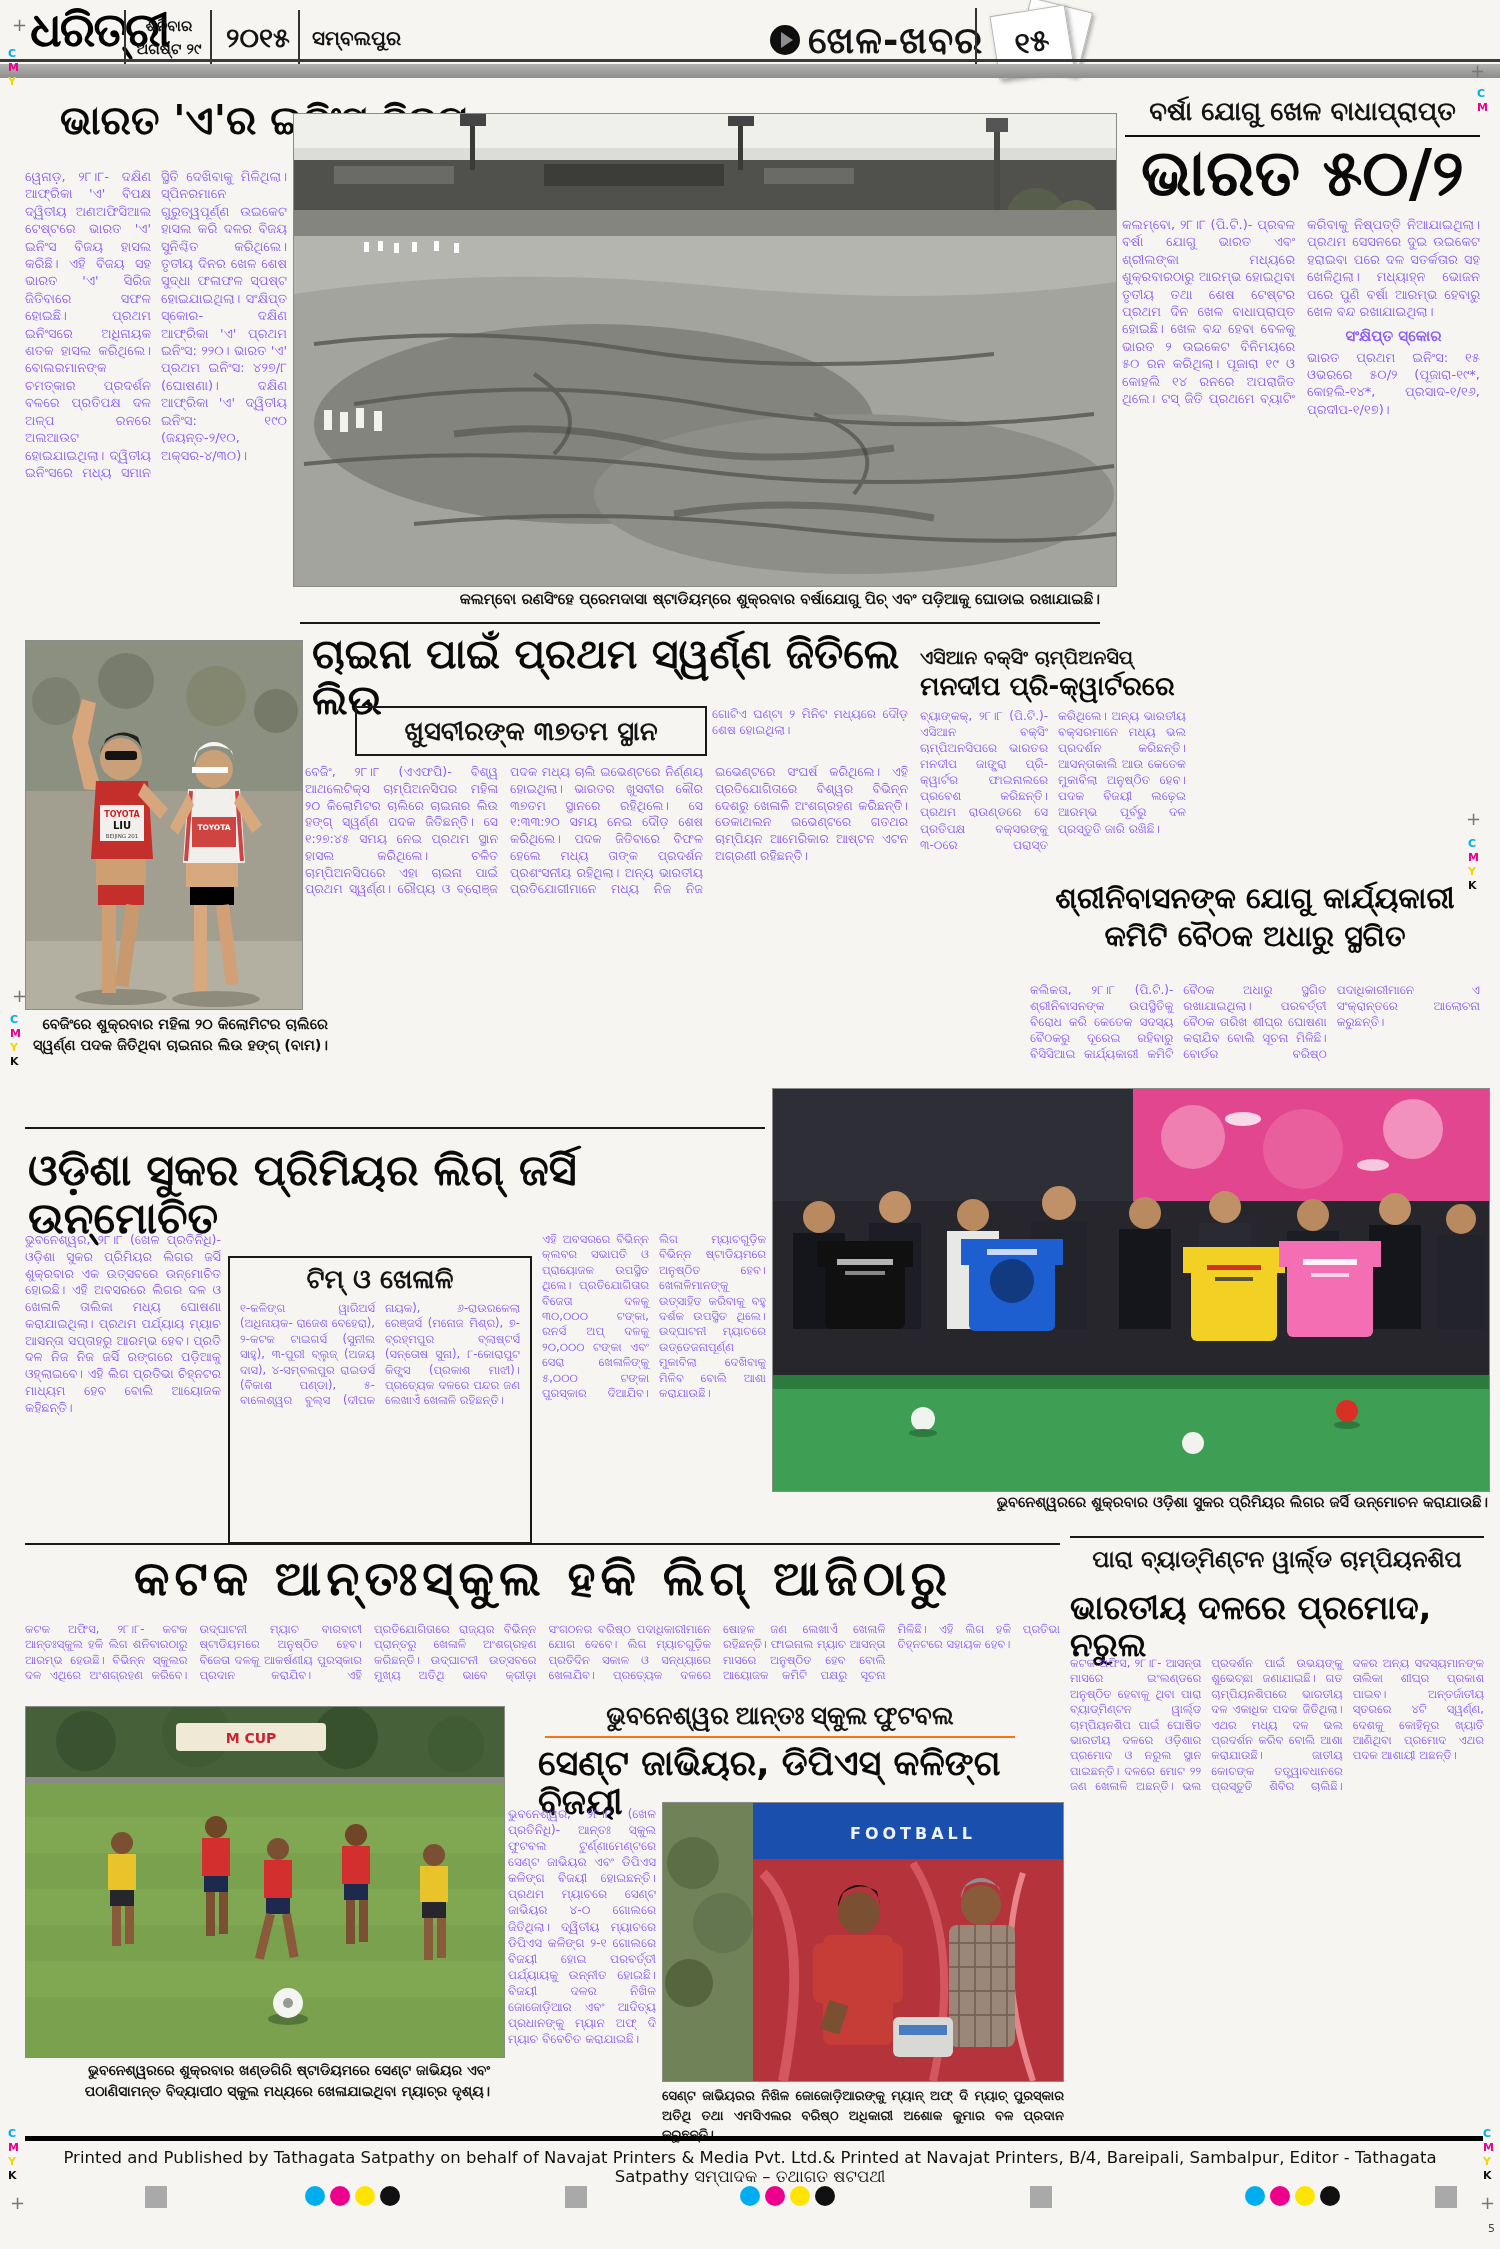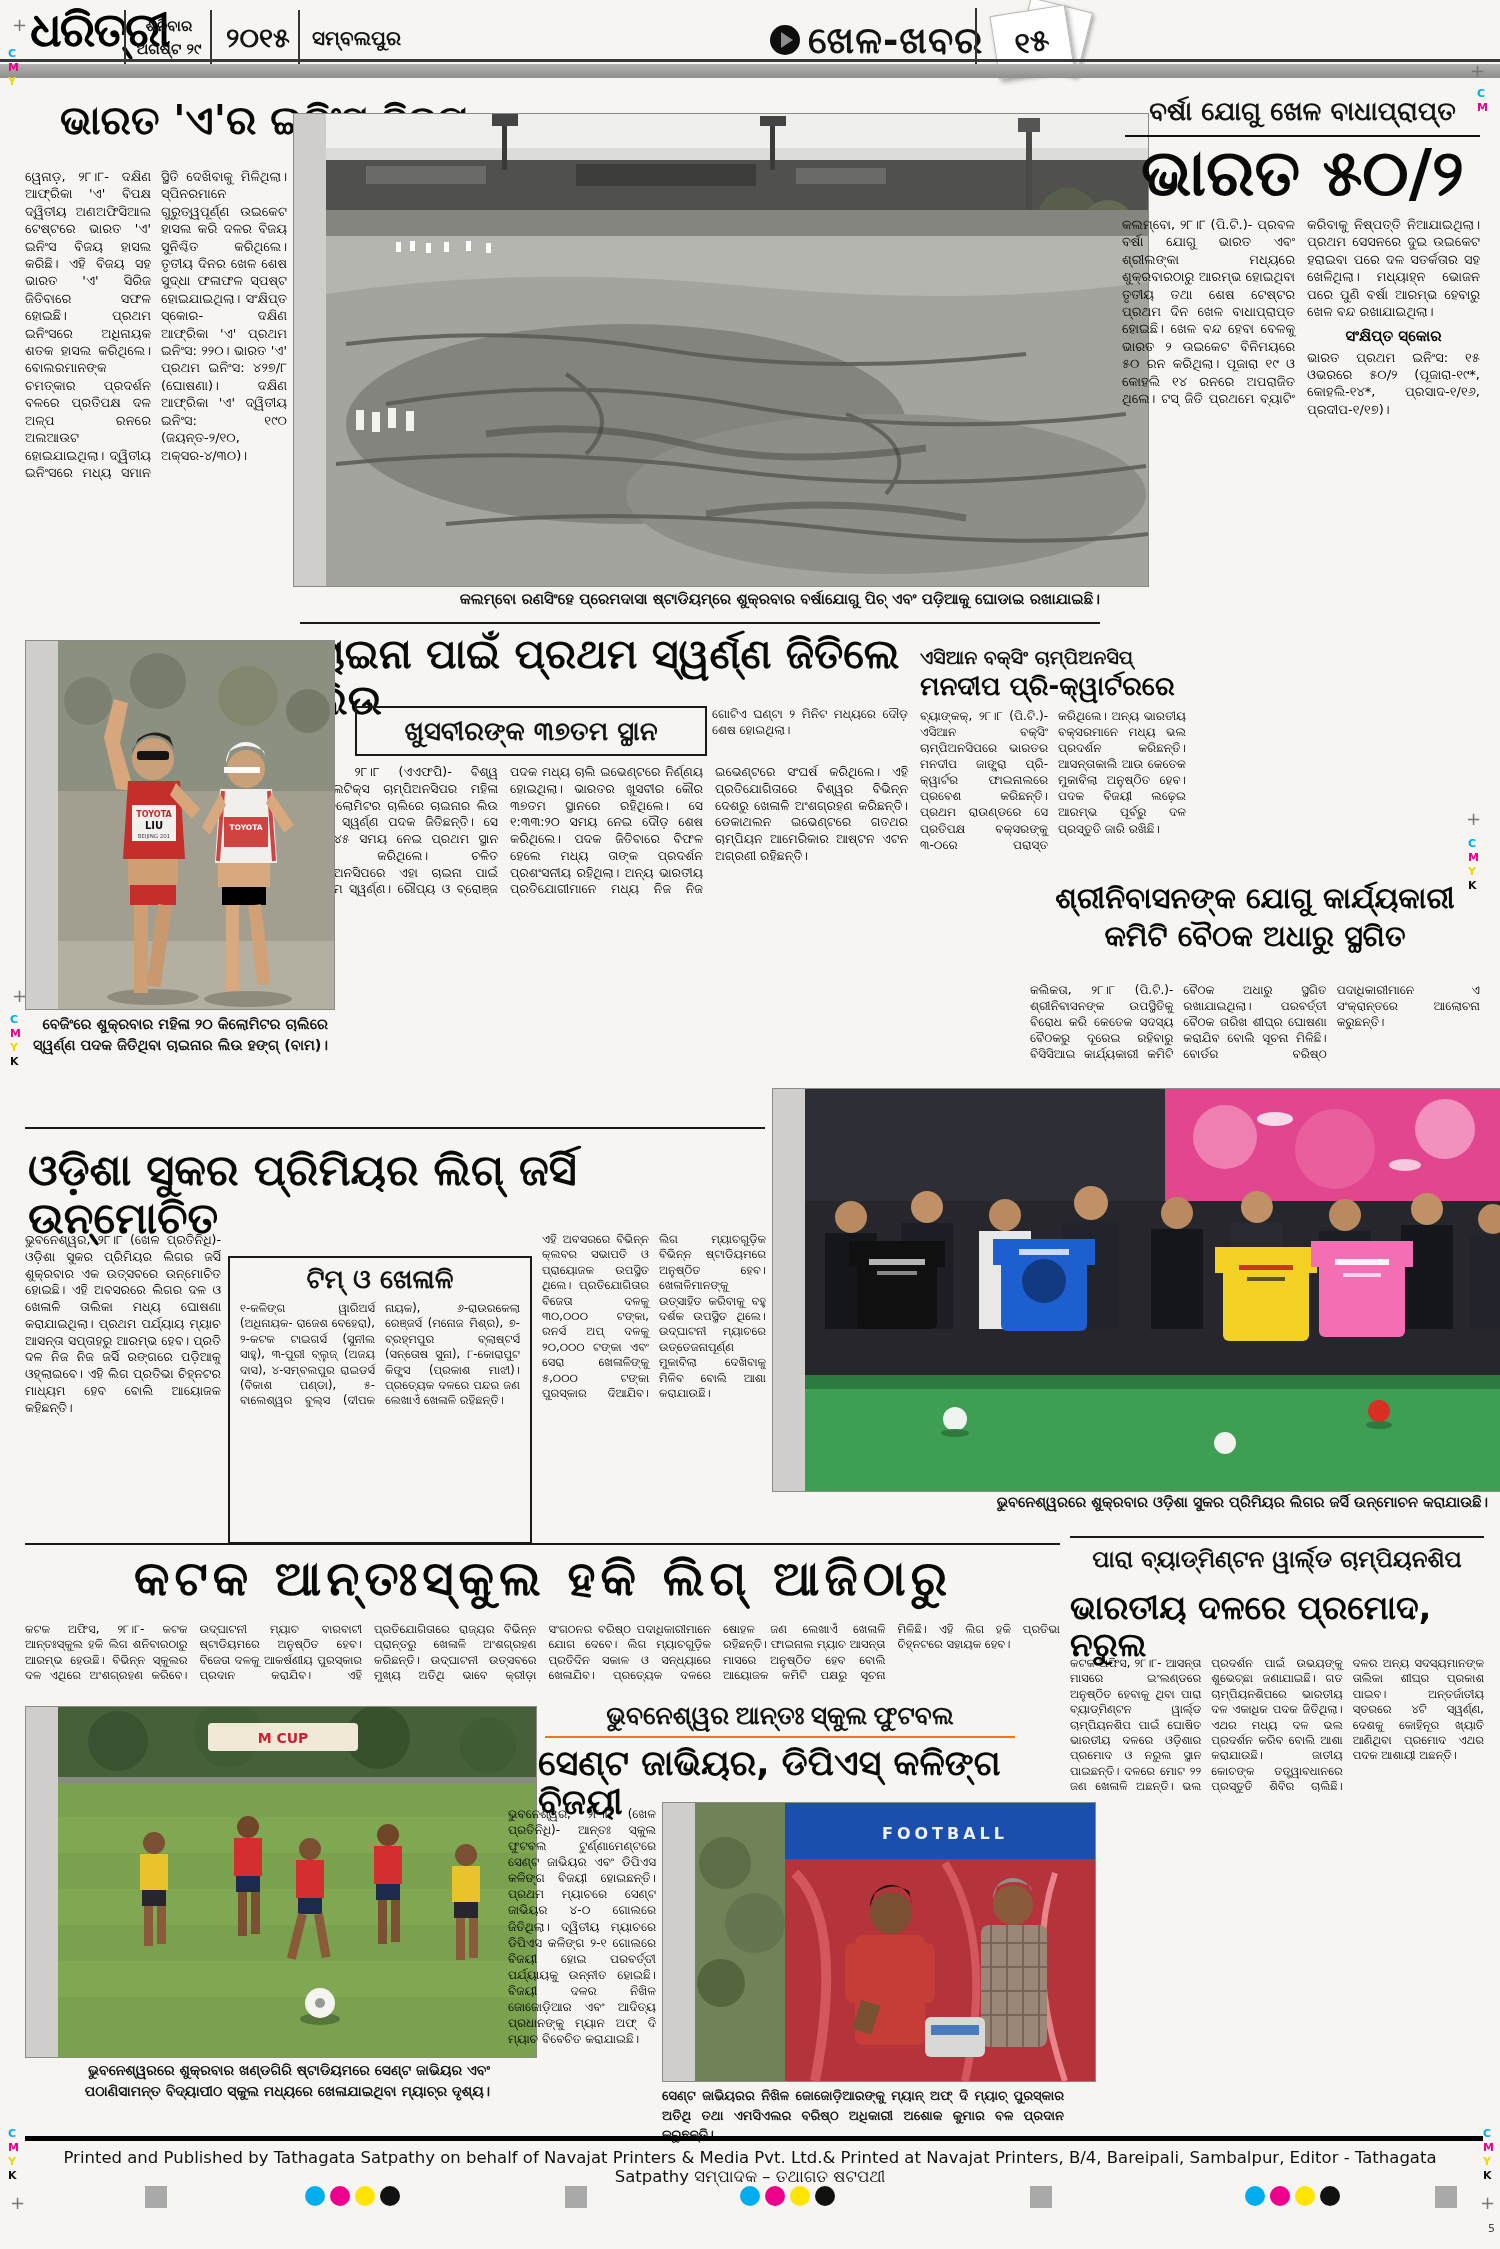--- a/index.html
+++ b/index.html
@@ -1,25 +1,25 @@
 <!DOCTYPE html>
 <html lang="or"><head>
 <meta charset="utf-8">
 <style>
   html,body{margin:0;padding:0;}
   body{background:#e9e8e4;font-family:"DejaVu Sans","Liberation Sans",sans-serif;}
   #page{position:relative;width:1500px;height:2249px;background:#f6f5f2;color:#141414;overflow:hidden;}
   .abs{position:absolute;}
   .hl{font-weight:900;color:#0a0a0a;line-height:1.12;}
   .kicker{font-weight:800;text-align:center;}
-  .body-txt{font-size:13px;line-height:1.34;text-align:justify;overflow:hidden;color:#000000;}
+  .body-txt{font-size:13px;line-height:1.34;text-align:justify;overflow:hidden;color:#8b5cf6;}
   .caption{font-weight:600;text-align:right;color:#111;}
   .vline{width:2px;background:#333;}
   .hrule{background:#1a1a1a;}
-  .photo{border:1px solid #8a8a86;background:#cfcecb;overflow:hidden;padding-left:32px;}
+  .photo{border:1px solid #8a8a86;background:#cfcecb;overflow:hidden;}
   .reg{font-size:11px;font-weight:700;line-height:1;}
   .cross{color:#777;font-size:18px;font-weight:400;}
   .c-c{color:#00adee}.c-m{color:#ec008c}.c-y{color:#f5d400}.c-k{color:#111}
   .dot{width:20px;height:20px;border-radius:50%;display:inline-block;margin-right:5px;}
   .sq{width:22px;height:22px;background:#a9a9a9;display:inline-block;}
   .boxed{border:2px solid #1a1a1a;}
   svg{display:block;}
 </style>
 </head>
 <body>

